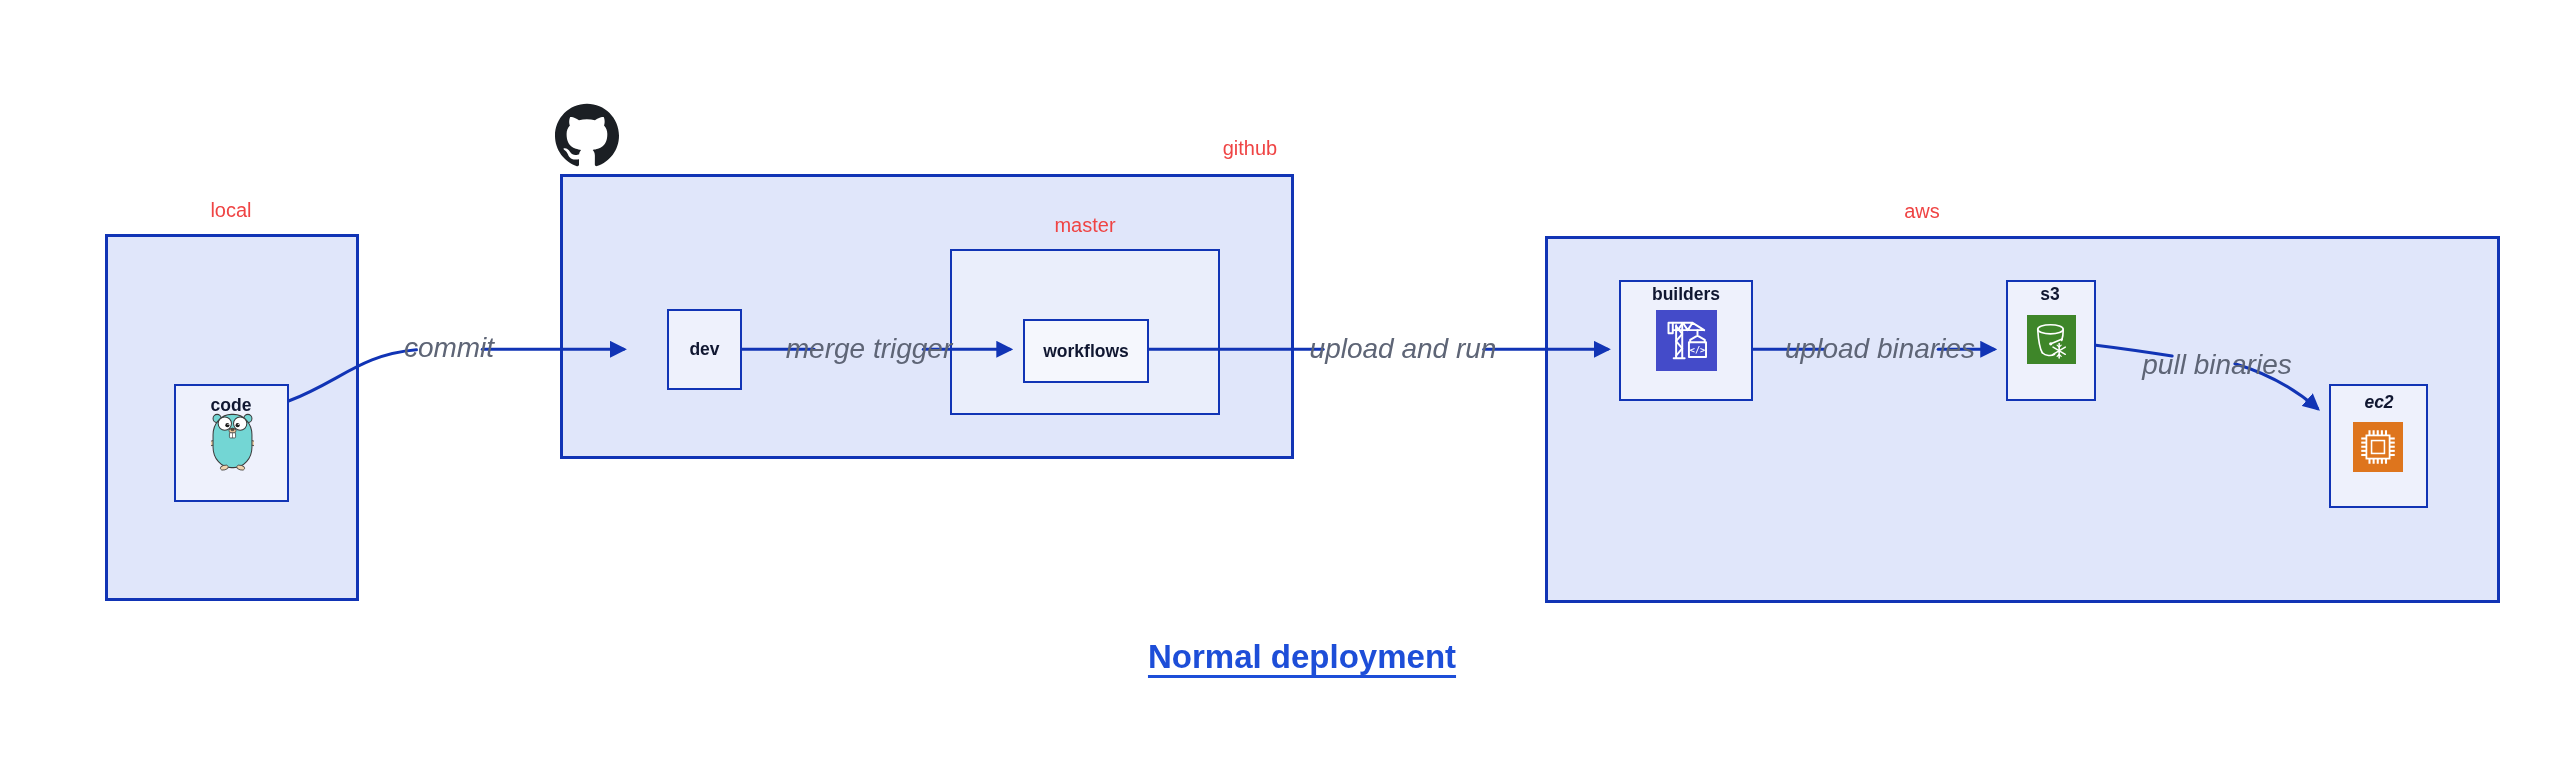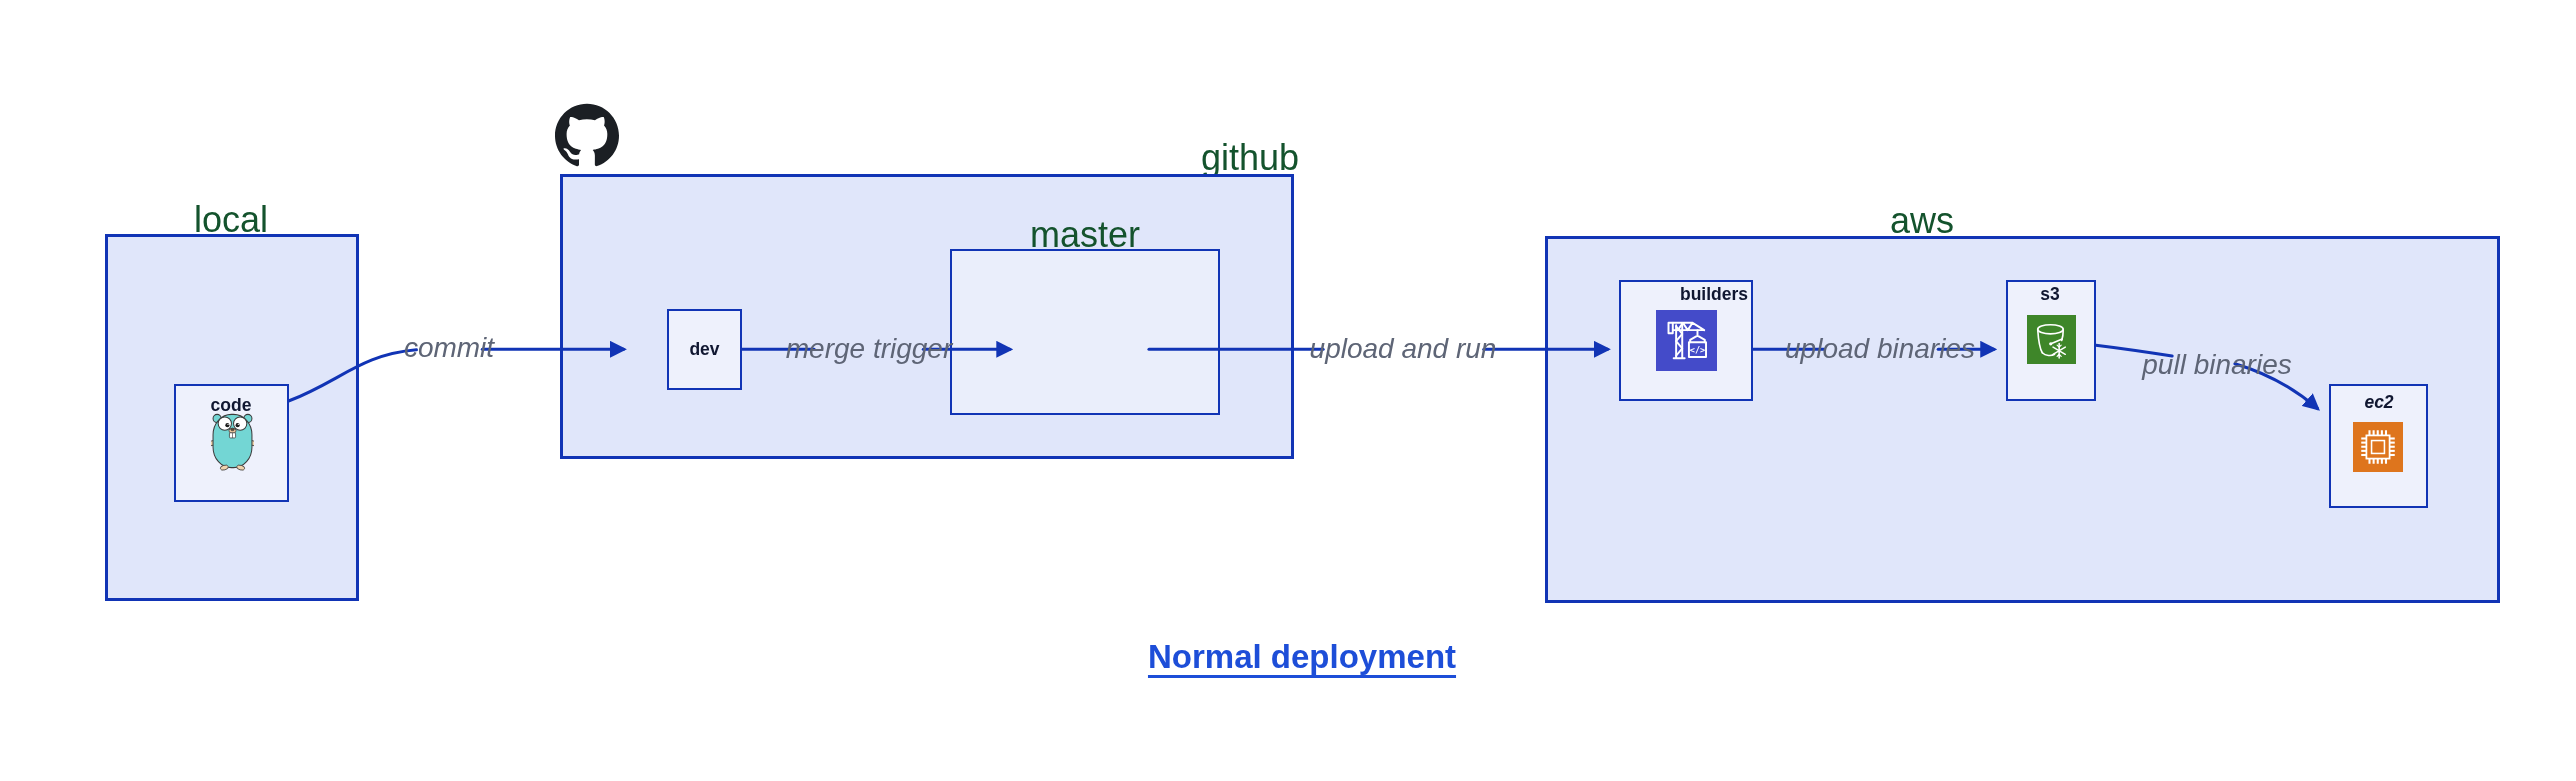--- a/index.html
+++ b/index.html
@@ -2,21 +2,21 @@
 <html style="font-size:8.2px"><head>
 <meta charset="utf-8">
 <style>
   html,body{margin:0;padding:0;background:#ffffff;}
   #canvas{position:relative;width:2604px;height:781px;background:#ffffff;overflow:hidden;
           font-family:"Liberation Sans","DejaVu Sans",sans-serif;}
   .container{position:absolute;box-sizing:border-box;border:3.1px solid #1134b5;background:#e0e6fa;}
   .container.inner{background:#eaeefb;border-width:2.6px;}
   .node{position:absolute;box-sizing:border-box;border:2.6px solid #1134b5;background:#eef1fc;}
   .node.lightest{background:#f5f7fd;}
-  .container-label{position:absolute;font-size:36px;font-weight:400;color:#14532d;white-space:nowrap;
+  .container-label{position:absolute;font-size:20px;font-weight:400;color:#ef4444;white-space:nowrap;
                    transform:translateX(-50%);}
   .node-label{position:absolute;font-size:17.5px;font-weight:bold;color:#101731;white-space:nowrap;
               transform:translateX(-50%);}
   .node-label-centered{position:absolute;inset:0;display:flex;align-items:center;justify-content:center;
               font-size:17.5px;font-weight:bold;color:#101731;}
   .edge-label{position:absolute;font-size:28px;font-style:italic;color:#5e6576;white-space:nowrap;
               transform:translate(-50%,-50%);}
   .title{position:absolute;left:1302px;top:638px;transform:translateX(-50%);
          font-size:33px;font-weight:600;color:#1d4ed8;white-space:nowrap;
          text-decoration:underline;text-decoration-thickness:3.1px;text-underline-offset:7.2px;}
@@ -70,23 +70,26 @@
   <div class="edge-label" style="left:1880px;top:349px;">upload binaries</div>
   <div class="edge-label" style="left:2217px;top:353px;margin-top:12px;">pull binaries</div>
 
   <div class="node" style="left:174px;top:384px;width:115px;height:118px;"></div>
   <div class="node-label" style="left:231px;top:395px;">code</div>
 
   <div class="node" style="left:633px;top:309px;width:75px;height:81px;margin-left:34px;">
     <div class="node-label-centered">dev</div>
   </div>
 
+  <div class="node lightest" style="left:1023px;top:319px;width:126px;height:64px;">
+    <div class="node-label-centered">workflows</div>
+  </div>
 
   <div class="node" style="left:1619px;top:280px;width:134px;height:121px;"></div>
-  <div class="node-label" style="left:1686px;top:284px;margin-left:28px;">builders</div>
+  <div class="node-label" style="left:1686px;top:284px;">builders</div>
 
   <div class="node" style="left:2006px;top:280px;width:90px;height:121px;"></div>
   <div class="node-label" style="left:2050px;top:284px;">s3</div>
 
   <div class="node" style="left:2329px;top:384px;width:99px;height:124px;"></div>
   <div class="node-label" style="left:2379px;top:392px;font-style:italic;">ec2</div>
 
   <div class="icon" style="left:555px;top:103px;">
     <svg width="64" height="64" viewBox="0 0 24 24">
       <path fill="#1b1f24" d="M12 .297c-6.63 0-12 5.373-12 12 0 5.303 3.438 9.8 8.205 11.385.6.113.82-.258.82-.577 0-.285-.01-1.04-.015-2.04-3.338.724-4.042-1.61-4.042-1.61-.546-1.387-1.333-1.757-1.333-1.757-1.087-.744.084-.729.084-.729 1.205.084 1.838 1.236 1.838 1.236 1.07 1.835 2.809 1.305 3.495.998.108-.776.417-1.305.76-1.605-2.665-.3-5.466-1.332-5.466-5.93 0-1.31.465-2.38 1.235-3.22-.135-.303-.54-1.523.105-3.176 0 0 1.005-.322 3.3 1.23.96-.267 1.98-.399 3-.405 1.02.006 2.04.138 3 .405 2.28-1.552 3.285-1.23 3.285-1.23.645 1.653.24 2.873.12 3.176.765.84 1.23 1.91 1.23 3.22 0 4.61-2.805 5.625-5.475 5.92.42.36.81 1.096.81 2.22 0 1.606-.015 2.896-.015 3.286 0 .315.21.69.825.57C20.565 22.092 24 17.592 24 12.297c0-6.627-5.373-12-12-12"></path>

